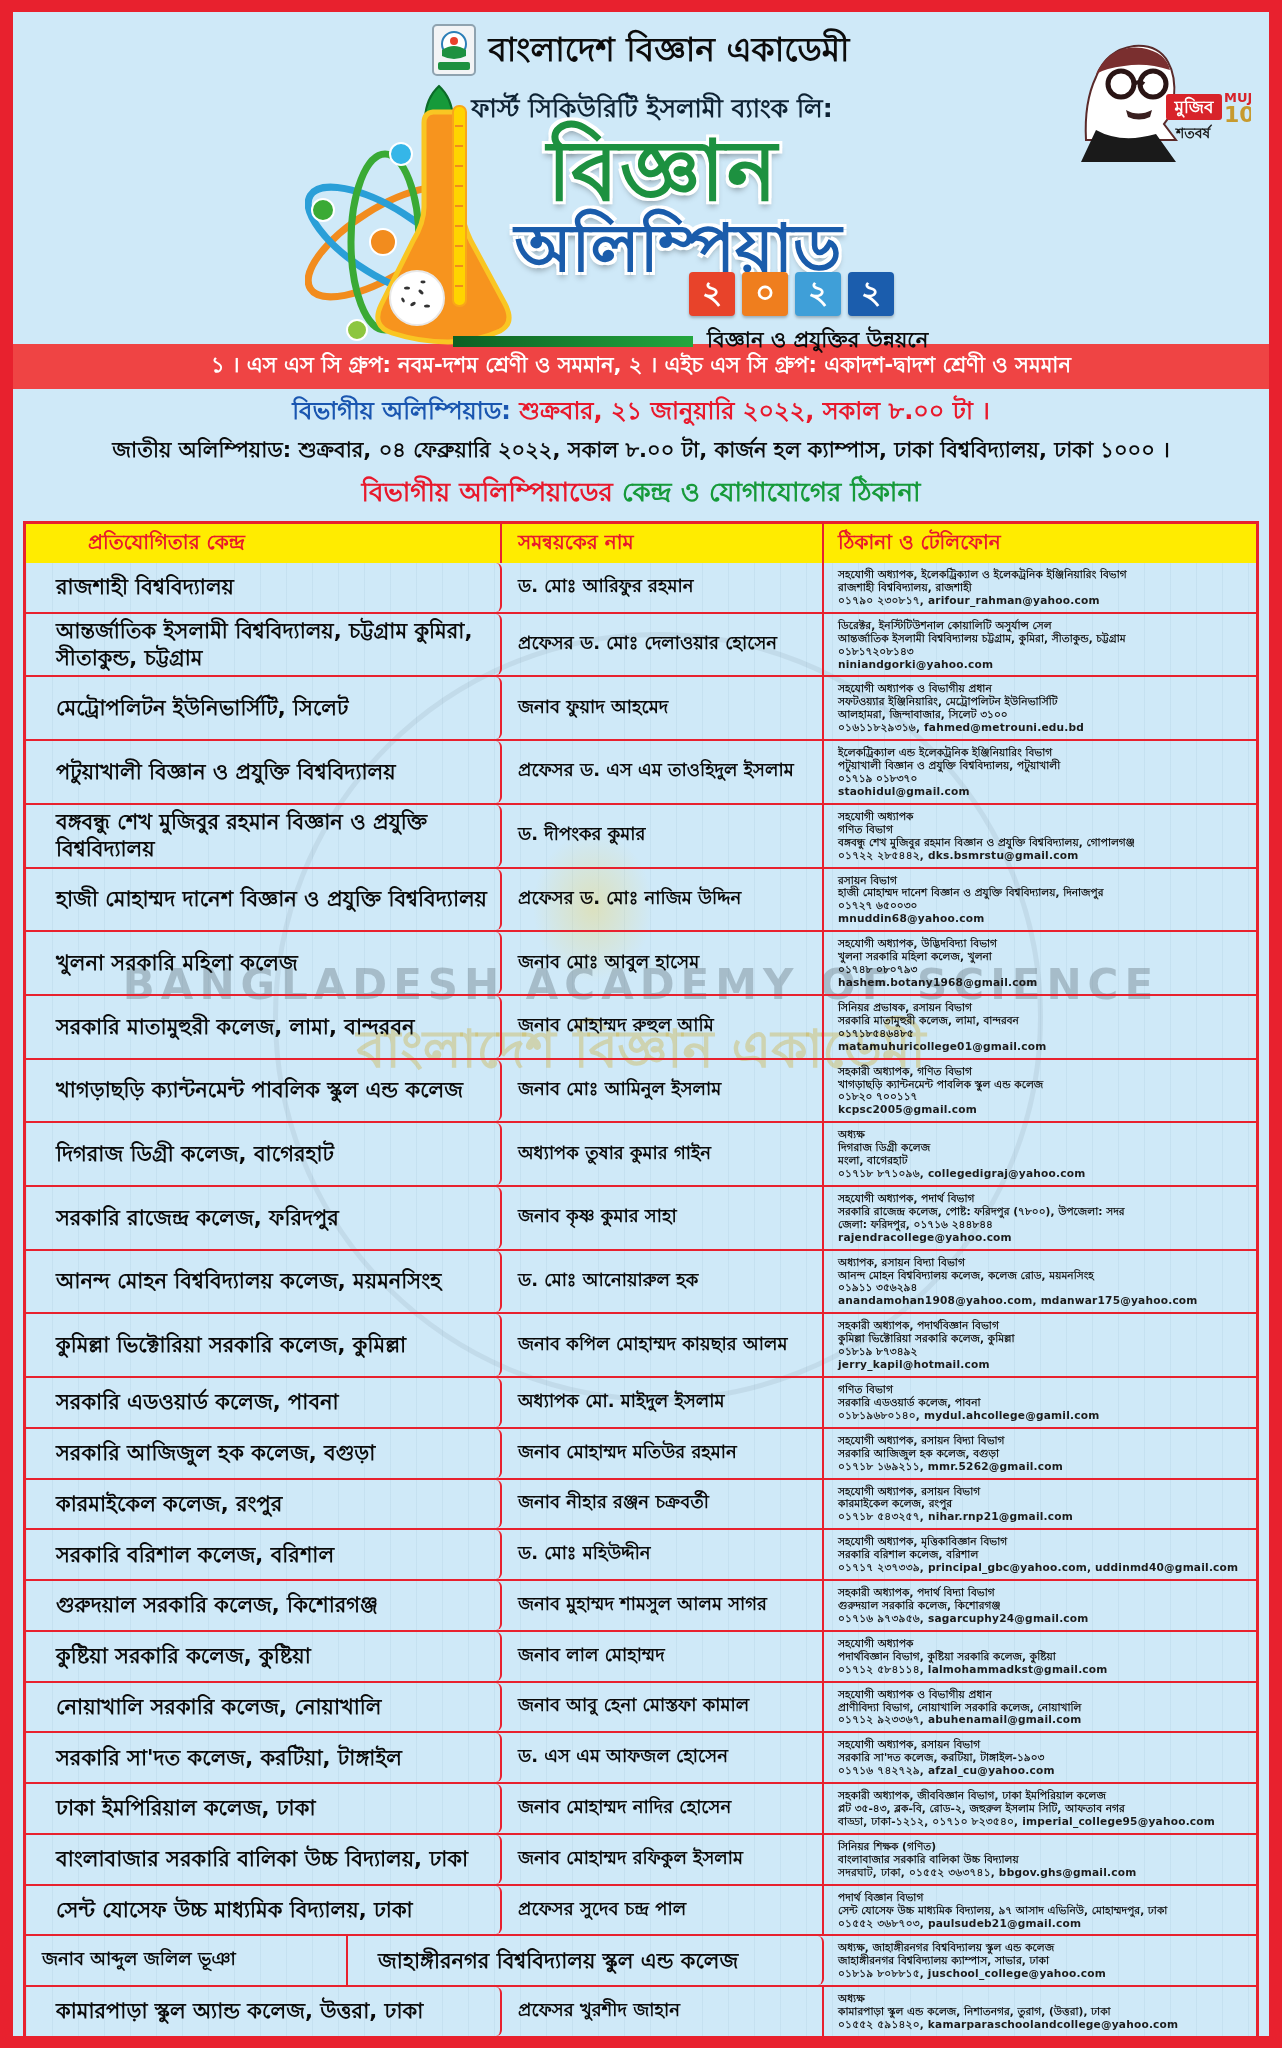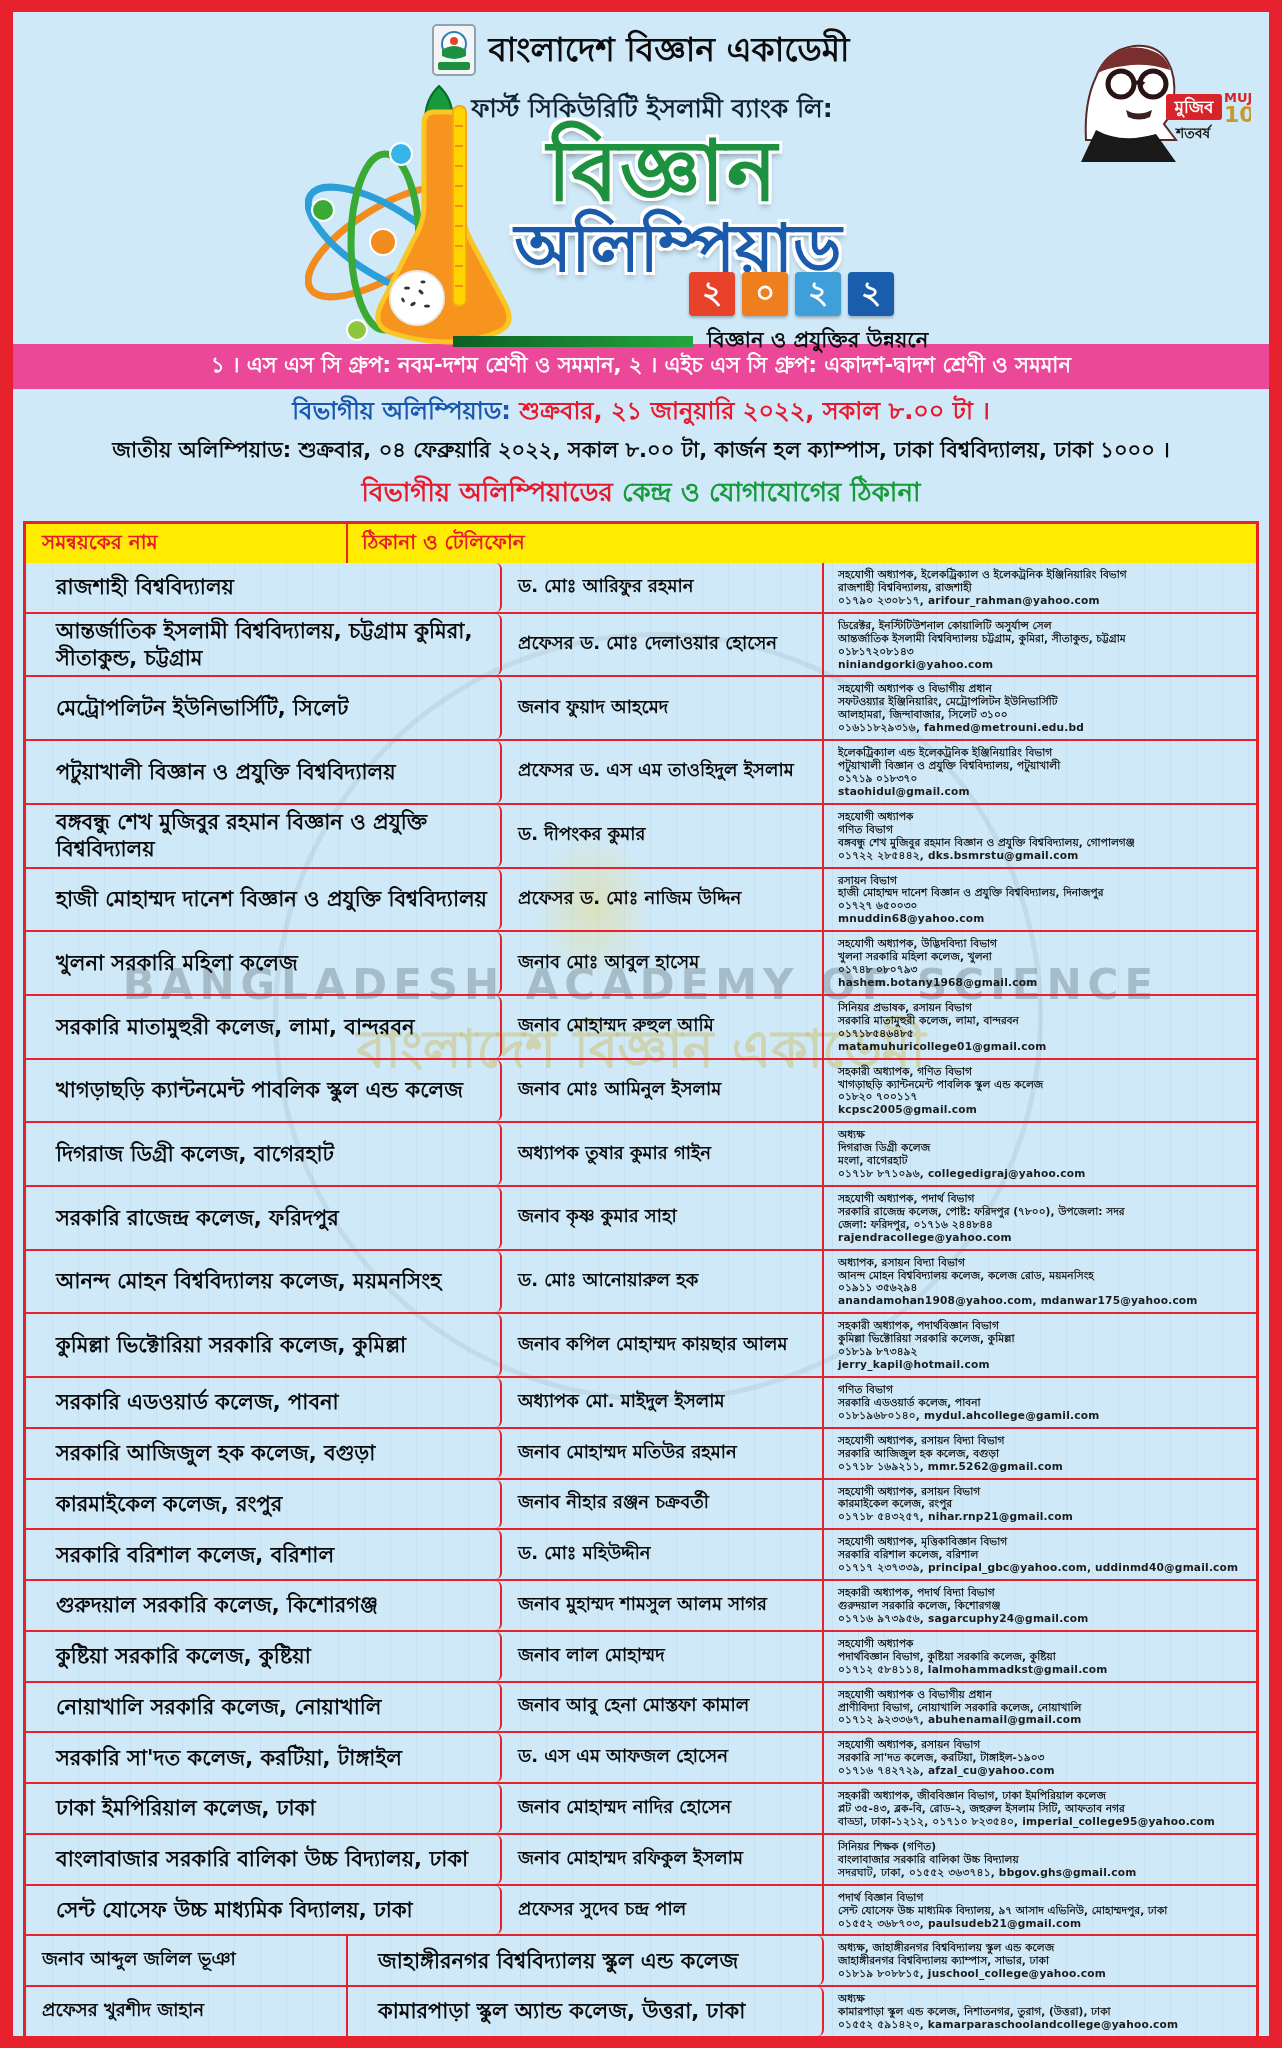--- a/index.html
+++ b/index.html
@@ -27,21 +27,21 @@
   .year-row{position:absolute;left:676px;top:152px;display:flex;gap:7px;}
   .ytile{width:46px;height:44px;border-radius:4px;color:#fff;font-size:31px;font-weight:bold;
     display:flex;align-items:center;justify-content:center;box-shadow:0 2px 3px rgba(0,0,0,.25);}
   .ytile.t0{background:#e8432a;}.ytile.t1{background:#ef7e1e;}
   .ytile.t2{background:#3f9fd8;}.ytile.t3{background:#1b5dad;}
   .tag-row{position:absolute;left:440px;top:204px;display:flex;align-items:center;gap:14px;}
   .tag-bar{width:240px;height:11px;background:linear-gradient(90deg,#0c5f23,#23a73f);}
   .tagline{font-size:21px;font-weight:bold;color:#0b0b0b;}
   .mujib{position:absolute;right:18px;top:10px;width:225px;height:140px;}
   
-  .banner-green{background:#ec4899;color:#fff;font-weight:bold;font-size:21px;
+  .banner-green{background:#ef4444;color:#fff;font-weight:bold;font-size:21px;
     text-align:center;padding:5px 4px;}
   .line-div{font-size:24px;font-weight:bold;text-align:center;padding:3px 0 1px;}
   .line-div .lbl{color:#1a56b0;} .line-div .rest{color:#e8192c;margin-top:44px;}
   .line-nat{font-size:21px;font-weight:bold;color:#0b0b0b;text-align:center;padding:1px 0;}
   .line-addr{font-size:26px;font-weight:bold;text-align:center;padding:2px 0 5px;}
   .line-addr .red{color:#e8192c;} .line-addr .green{color:#169a3a;}
   
   .table-wrap{margin:0 10px;border:3px solid #e8212e;position:relative;
     background-image:repeating-linear-gradient(90deg,rgba(110,150,175,.10) 0 1px,transparent 1px 26px);}
   .trow{display:flex;border-top:2px solid #e8212e;position:relative;z-index:2;}
@@ -167,20 +167,21 @@
   <div class="line-div">
     <span class="lbl">বিভাগীয় অলিম্পিয়াড:</span><span class="rest"> শুক্রবার, ২১ জানুয়ারি ২০২২, সকাল ৮.০০ টা ।</span>
   </div>
   <div class="line-nat">জাতীয় অলিম্পিয়াড: শুক্রবার, ০৪ ফেব্রুয়ারি ২০২২, সকাল ৮.০০ টা, কার্জন হল ক্যাম্পাস, ঢাকা বিশ্ববিদ্যালয়, ঢাকা ১০০০ ।</div>
   <div class="line-addr">
     <span class="red">বিভাগীয় অলিম্পিয়াডের </span><span class="green">কেন্দ্র ও যোগাযোগের ঠিকানা</span>
   </div>
 
   <div class="table-wrap">
     <div class="trow thead">
+      <div class="tcell c1">প্রতিযোগিতার কেন্দ্র</div>
       <div class="tcell c2">সমন্বয়কের নাম</div>
       <div class="tcell c3">ঠিকানা ও টেলিফোন</div>
     </div>
     <div>
         <div class="trow">
           <div class="tcell c1 c-center">রাজশাহী বিশ্ববিদ্যালয়</div>
           <div class="tcell c2 c-coord">ড. মোঃ আরিফুর রহমান</div>
           <div class="tcell c3">
             <div class="cline">সহযোগী অধ্যাপক, ইলেকট্রিক্যাল ও ইলেকট্রনিক ইঞ্জিনিয়ারিং বিভাগ</div>
             <div class="cline">রাজশাহী বিশ্ববিদ্যালয়, রাজশাহী</div>
@@ -409,22 +410,22 @@
         <div class="trow">
           <div class="tcell c2 c-coord">জনাব আব্দুল জলিল ভূঞা</div>
           <div class="tcell c1 c-center">জাহাঙ্গীরনগর বিশ্ববিদ্যালয় স্কুল এন্ড কলেজ</div>
           <div class="tcell c3">
             <div class="cline">অধ্যক্ষ, জাহাঙ্গীরনগর বিশ্ববিদ্যালয় স্কুল এন্ড কলেজ</div>
             <div class="cline">জাহাঙ্গীরনগর বিশ্ববিদ্যালয় ক্যাম্পাস, সাভার, ঢাকা</div>
             <div class="cline email">০১৮১৯ ৮০৮৮১৫,  juschool_college@yahoo.com</div>
           </div>
         </div>
         <div class="trow">
+          <div class="tcell c1 c-center">কামারপাড়া স্কুল অ্যান্ড কলেজ, উত্তরা, ঢাকা</div>
           <div class="tcell c2 c-coord">প্রফেসর খুরশীদ জাহান</div>
-          <div class="tcell c1 c-center">কামারপাড়া স্কুল অ্যান্ড কলেজ, উত্তরা, ঢাকা</div>
           <div class="tcell c3">
             <div class="cline">অধ্যক্ষ</div>
             <div class="cline">কামারপাড়া স্কুল এন্ড কলেজ, নিশাতনগর, তুরাগ, (উত্তরা), ঢাকা</div>
             <div class="cline email">০১৫৫২ ৫৯১৪২০,  kamarparaschoolandcollege@yahoo.com</div>
           </div>
         </div>
         <div class="trow">
           <div class="tcell c1 c-center">উত্তর কাফরুল উচ্চ বিদ্যালয়</div>
           <div class="tcell c2 c-coord">জনাব এ. কে আজাদ</div>
           <div class="tcell c3">

